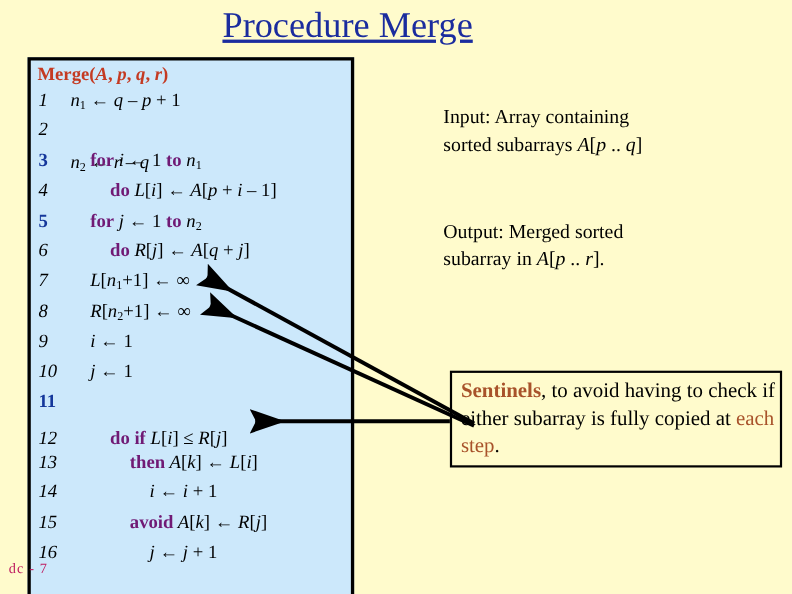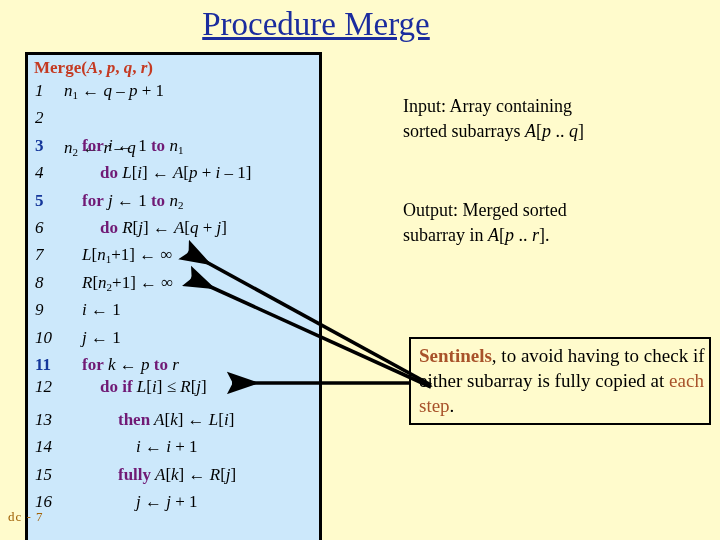--- a/index.html
+++ b/index.html
@@ -156,21 +156,21 @@
     width: 720px; height: 540px;
     pointer-events: none;
   }
 
   
   #footer {
     position: absolute;
     left: 8px;
     top: 509px;
     font-size: 13px;
-    color: #a16207;
+    color: #be185d;
     font-family: "Liberation Serif", "DejaVu Serif", serif;
     letter-spacing: 1px;
   }
 </style>
 </head>
 <body>
 
 <div id="slide">
 
   <div id="title"><span class="u">Procedure Merge</span></div>
@@ -213,37 +213,36 @@
         <div class="cl" style="top: 245.2px;">
           <span class="num">9</span>
           <span class="body" style="left: 54px;">i <span class="arw">←</span> <span class="rm">1</span></span>
         </div>
         <div class="cl" style="top: 272.6px;">
           <span class="num">10</span>
           <span class="body" style="left: 54px;">j <span class="arw">←</span> <span class="rm">1</span></span>
         </div>
         <div class="cl" style="top: 300px;">
           <span class="num kw">11</span>
-          <span class="body" style="left: 54px;"><span class="kwb">for</span> k <span class="arw">←</span> p <span class="kwb">to</span> r</span>
-        </div>
-        <div class="cl" style="top: 322px;">
+        </div>
+        <div class="cl" style="top: 334px;">
           <span class="num">12</span>
           <span class="body" style="left: 72px;"><span class="kwb">do if</span> L<span class="rm">[</span>i<span class="rm">]</span> <span class="rm">≤</span> R<span class="rm">[</span>j<span class="rm">]</span></span>
         </div>
         <div class="cl" style="top: 354.8px;">
           <span class="num">13</span>
           <span class="body" style="left: 90px;"><span class="kwb">then</span> A<span class="rm">[</span>k<span class="rm">]</span> <span class="arw">←</span> L<span class="rm">[</span>i<span class="rm">]</span></span>
         </div>
         <div class="cl" style="top: 382.2px;">
           <span class="num">14</span>
           <span class="body" style="left: 108px;">i <span class="arw">←</span> i <span class="rm">+</span> <span class="rm">1</span></span>
         </div>
         <div class="cl" style="top: 409.6px;">
           <span class="num">15</span>
-          <span class="body" style="left: 90px;"><span class="kwb">fully</span> A<span class="rm">[</span>k<span class="rm">]</span> <span class="arw">←</span> R<span class="rm">[</span>j<span class="rm">]</span></span>
+          <span class="body" style="left: 90px;"><span class="kwb">avoid</span> A<span class="rm">[</span>k<span class="rm">]</span> <span class="arw">←</span> R<span class="rm">[</span>j<span class="rm">]</span></span>
         </div>
         <div class="cl" style="top: 437px;">
           <span class="num">16</span>
           <span class="body" style="left: 108px;">j <span class="arw">←</span> j <span class="rm">+</span> <span class="rm">1</span></span>
         </div>
       </div>
   </div>
 
   <div class="rtext" id="inputblk">
     <span>Input: Array containing</span><br>

